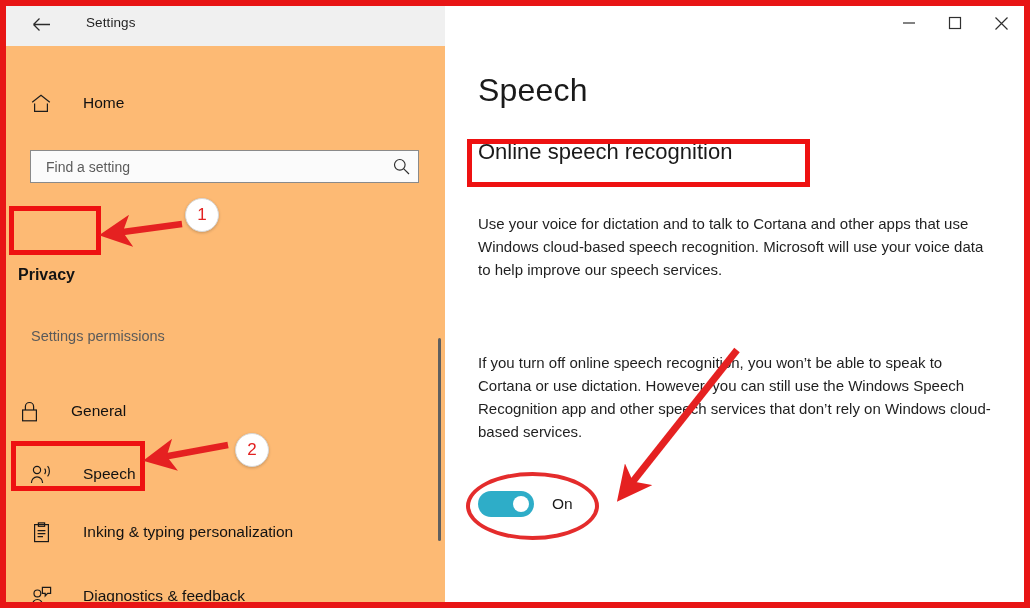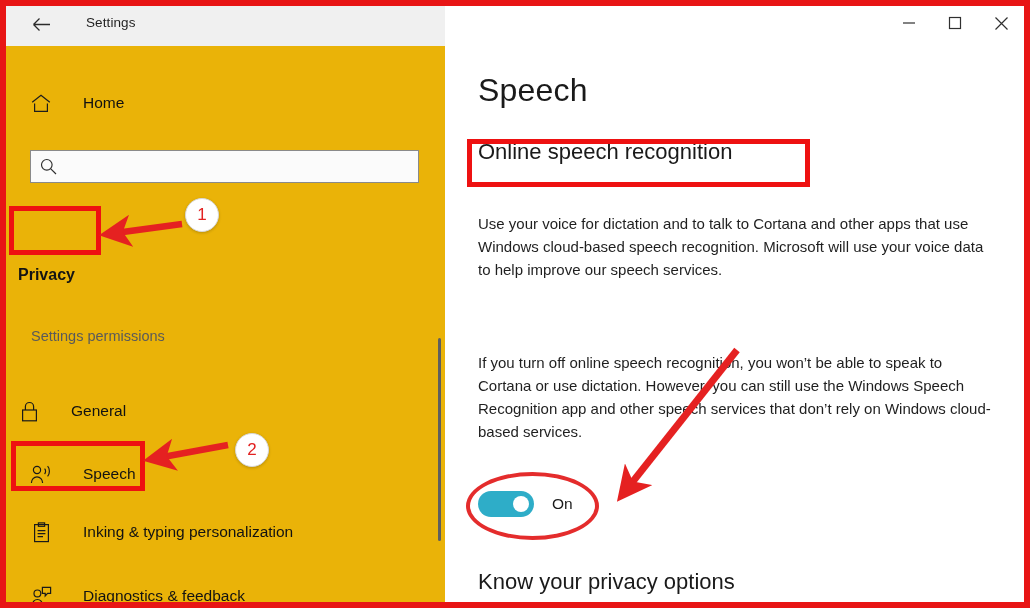--- a/index.html
+++ b/index.html
@@ -73,21 +73,21 @@
     font-size: 14px;
     color: #303030;
   }
   .win-btn svg { display: block; }
 
   
   .sidebar {
     position: absolute;
     left: 0; top: 46px;
     width: 445px; height: 562px;
-    background: #eab308;
+    background: #fdba74;
     z-index: 4;
   }
 
   .home-row {
     position: absolute;
     left: 0; top: 37px;
     width: 420px; height: 40px;
     display: flex;
     align-items: center;
     padding-left: 28px;
@@ -306,20 +306,21 @@
       <span class="home-icon">
         <svg width="20" height="19" viewBox="0 0 20 19" fill="none" stroke="#1d1d1d" stroke-width="1.2">
           <path d="M1.2 8.2L10 1.2L18.8 8.2"></path>
           <path d="M3.6 9.6V17.4H16.4V9.6"></path>
         </svg>
       </span>
       <span class="home-label">Home</span>
     </div>
 
     <div class="search-box">
+      <input class="search-input" type="text" placeholder="Find a setting" style="">
       <span class="search-icon">
         <svg width="17" height="17" viewBox="0 0 17 17" fill="none" stroke="#2e2e2e" stroke-width="1.15">
           <circle cx="6.8" cy="6.8" r="5.3"></circle>
           <path d="M10.8 10.8L16 16"></path>
         </svg>
       </span>
     </div>
 
     <div class="privacy-title">Privacy</div>
 
@@ -382,21 +383,20 @@
 
     <div class="body-para" style="top:305px;">If you turn off online speech recognition, you won’t be able to speak to Cortana or use dictation. However, you can still use the Windows Speech Recognition app and other speech services that don’t rely on Windows cloud-based services.</div>
 
     <div class="toggle-row">
       <span class="switch">
         <span class="knob"></span>
       </span>
       <span class="toggle-label">On</span>
     </div>
 
-    <div class="sub-heading" style="top:523px;">Know your privacy options</div>
   </div>
 
   <div class="anno hl-box" style="left:9px; top:206px; width:92px; height:49px;"></div>
 
   <div class="anno hl-box" style="left:11px; top:441px; width:134px; height:50px;"></div>
 
   <div class="anno hl-box" style="left:467px; top:139px; width:343px; height:48px;"></div>
 
   <svg class="anno-svg" style="left:0; top:0;" width="1030" height="608">
     <defs>

